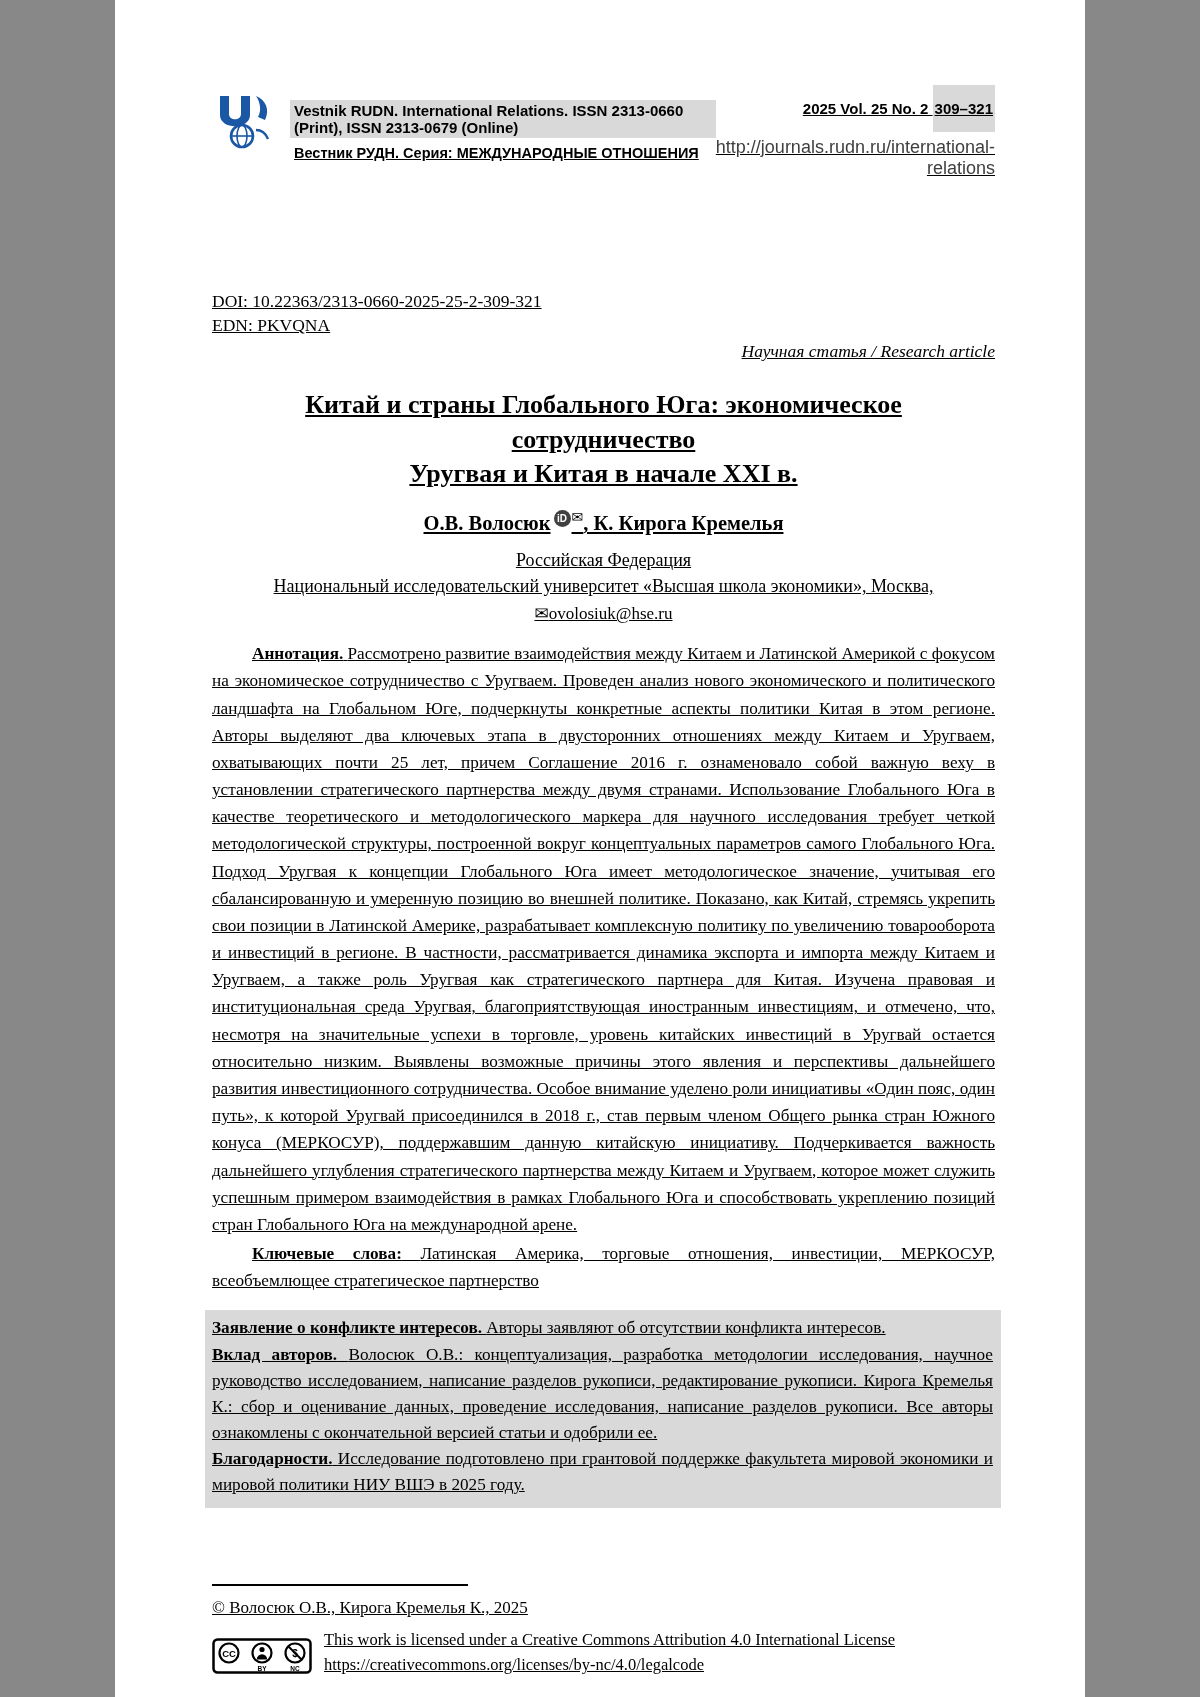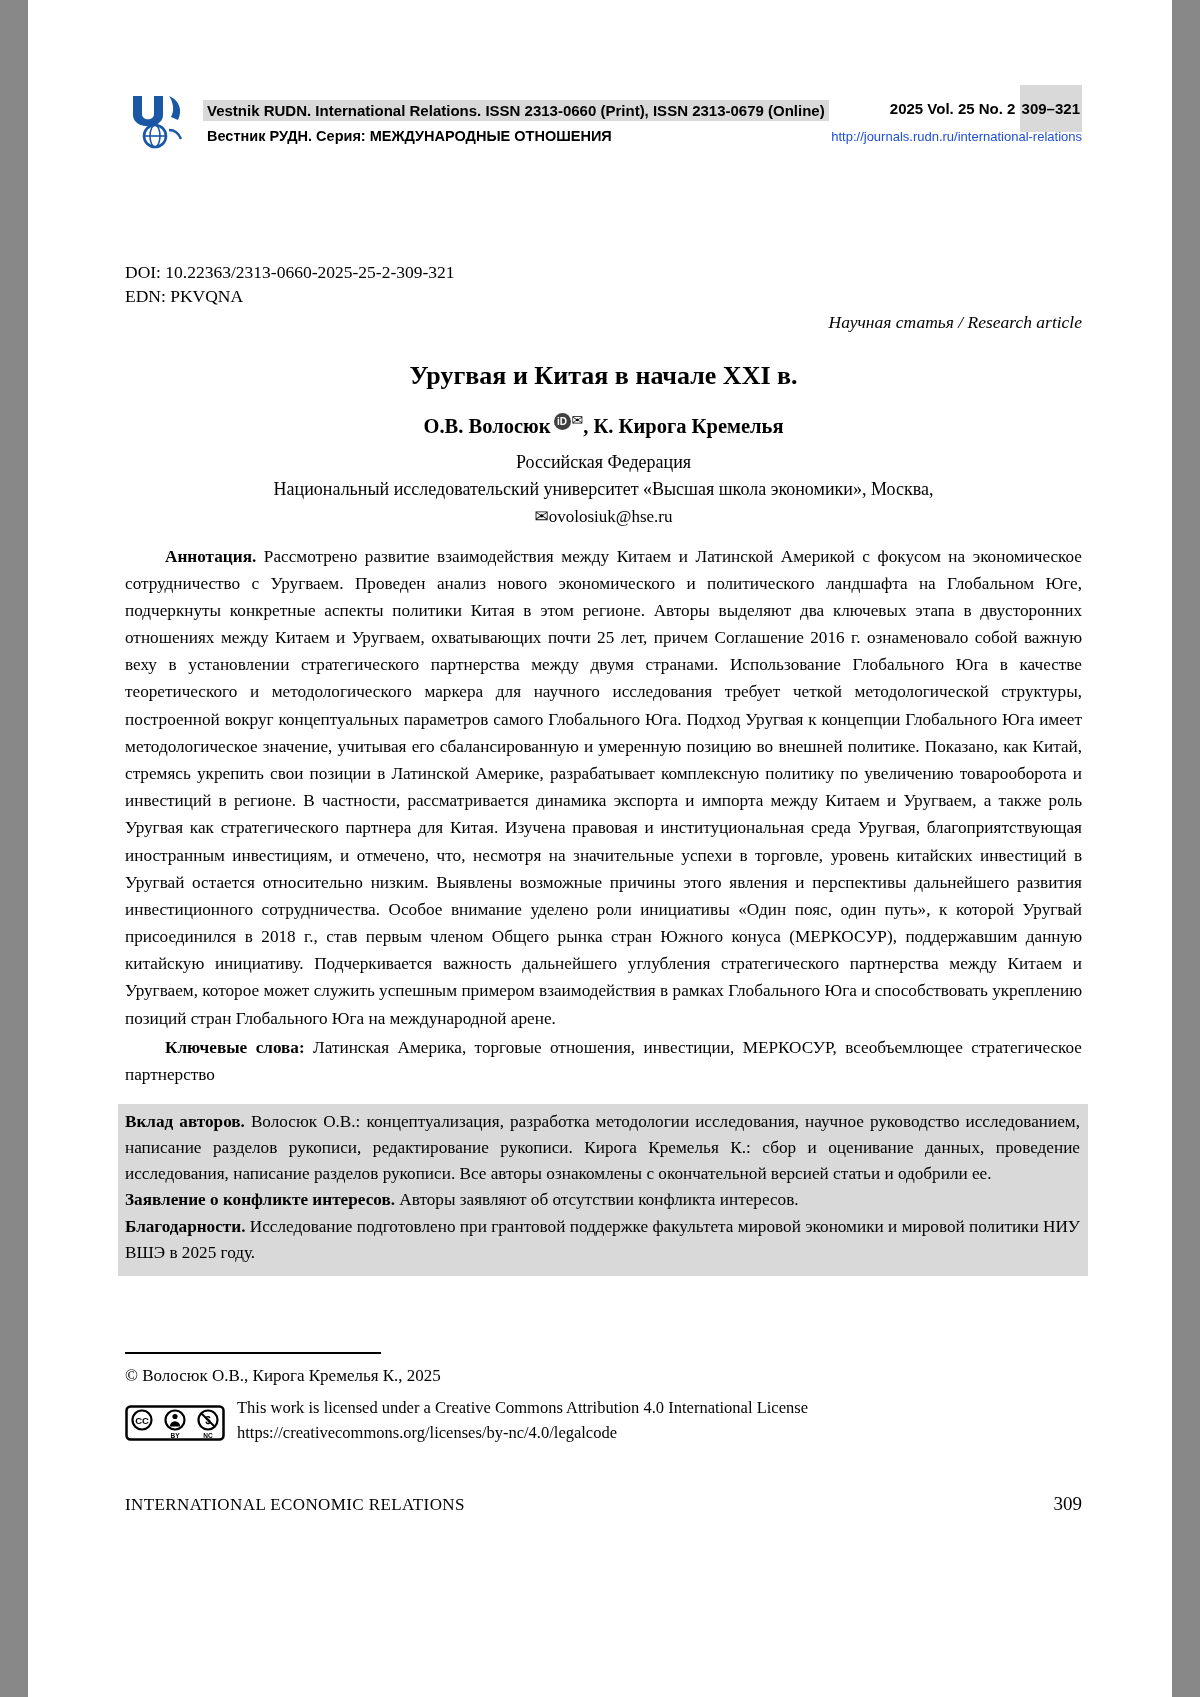--- a/index.html
+++ b/index.html
@@ -1,31 +1,31 @@
 <!DOCTYPE html>
 <html><head>
 <meta charset="utf-8">
 <style>
   * { box-sizing: border-box; }
   html,body { margin:0; padding:0; background:#888; }
   .page {
-    width:1144px; height:1697px; margin:0 auto; background:#ffffff;
+    width:970px; height:1697px; margin:0 auto; background:#ffffff;
     padding:100px 90px 0 97px; overflow:hidden; position:relative;
-    font-family:"Liberation Serif", serif; color:#000;
+    font-family:"Liberation Serif", serif; color:#000;text-decoration:underline;
   }
   
   .journal-header { display:flex; align-items:flex-start; gap:14px; font-family:"Liberation Sans", sans-serif; }
   .logo-wrap { flex:none; width:64px; height:56px; margin-top:-6px; }
   .header-cols { flex:1; display:flex; justify-content:space-between; align-items:flex-start; }
   .header-left .line1 { font-weight:bold; font-size:15px; background:#d9d9d9; padding:2px 4px; display:inline-block; }
   .header-left .line2 { font-weight:bold; font-size:14.5px; margin-top:7px; padding-left:4px; }
   .header-right { text-align:right; }
   .header-right .line1 { font-weight:bold; font-size:15px; }
   .issue-pages { background:#d9d9d9; padding:15px 2px; }
-  .header-right .line2 { color:#1d4ed8; font-size:13px; margin-top:12px; font-weight:normal; }
+  .header-right .line2 { color:#404040; font-size:18px; margin-top:20px; font-weight:normal; }
   
   .doi-block { margin-top:110px; font-size:17.5px; line-height:1.38; }
   .article-type { text-align:right; font-style:italic; font-size:17.5px; margin-top:4px; }
   
   .title { text-align:center; font-weight:bold; font-size:26px; line-height:1.32; margin-top:26px; }
   .authors { text-align:center; font-weight:bold; font-size:20.5px; margin-top:18px; }
   .orcid-badge {
     display:inline-block; width:17px; height:17px; border-radius:50%;
     background:#404040; color:#fff; font-family:"Liberation Sans", sans-serif;
     font-size:10px; font-weight:bold; line-height:17px; text-align:center;
@@ -85,20 +85,21 @@
     </div>
   </div>
 
   <div class="doi-block">
     <div>DOI: 10.22363/2313-0660-2025-25-2-309-321</div>
     <div>EDN: PKVQNA</div>
   </div>
   <div class="article-type">Научная статья / Research article</div>
 
   <h1 class="title" style="margin-bottom:0;">
+    <span style="display:block;">Китай и страны Глобального Юга: экономическое сотрудничество</span>
     <span style="display:block;">Уругвая и Китая в начале XXI в.</span>
   </h1>
 
   <div class="authors">
     <span>О.В. Волосюк</span><span class="orcid-badge">iD</span><span class="mail-icon-sup">✉</span><span>, К. Кирога Кремелья</span>
   </div>
   <div class="affiliation">
     <span style="display:block;">Российская Федерация</span>
     <span style="display:block;">Национальный исследовательский университет «Высшая школа экономики», Москва,</span>
   </div>
@@ -109,24 +110,24 @@
   <p class="para indent abstract">
     <b>Аннотация.</b> <span>Рассмотрено развитие взаимодействия между Китаем и Латинской Америкой с фокусом на экономическое сотрудничество с Уругваем. Проведен анализ нового экономического и политического ландшафта на Глобальном Юге, подчеркнуты конкретные аспекты политики Китая в этом регионе. Авторы выделяют два ключевых этапа в двусторонних отношениях между Китаем и Уругваем, охватывающих почти 25 лет, причем Соглашение 2016 г. ознаменовало собой важную веху в установлении стратегического партнерства между двумя странами. Использование Глобального Юга в качестве теоретического и методологического маркера для научного исследования требует четкой методологической структуры, построенной вокруг концептуальных параметров самого Глобального Юга. Подход Уругвая к концепции Глобального Юга имеет методологическое значение, учитывая его сбалансированную и умеренную позицию во внешней политике. Показано, как Китай, стремясь укрепить свои позиции в Латинской Америке, разрабатывает комплексную политику по увеличению товарооборота и инвестиций в регионе. В частности, рассматривается динамика экспорта и импорта между Китаем и Уругваем, а также роль Уругвая как стратегического партнера для Китая. Изучена правовая и институциональная среда Уругвая, благоприятствующая иностранным инвестициям, и отмечено, что, несмотря на значительные успехи в торговле, уровень китайских инвестиций в Уругвай остается относительно низким. Выявлены возможные причины этого явления и перспективы дальнейшего развития инвестиционного сотрудничества. Особое внимание уделено роли инициативы «Один пояс, один путь», к которой Уругвай присоединился в 2018 г., став первым членом Общего рынка стран Южного конуса (МЕРКОСУР), поддержавшим данную китайскую инициативу. Подчеркивается важность дальнейшего углубления стратегического партнерства между Китаем и Уругваем, которое может служить успешным примером взаимодействия в рамках Глобального Юга и способствовать укреплению позиций стран Глобального Юга на международной арене.</span>
   </p>
 
   <p class="para indent keywords">
     <b>Ключевые слова:</b> <span>Латинская Америка, торговые отношения, инвестиции, МЕРКОСУР, всеобъемлющее стратегическое партнерство</span>
   </p>
 
   <div class="gray-box">
     <p>
-      <b>Вклад авторов.</b> <span>Волосюк О.В.: концептуализация, разработка методологии исследования, научное руководство исследованием, написание разделов рукописи, редактирование рукописи. Кирога Кремелья К.: сбор и оценивание данных, проведение исследования, написание разделов рукописи. Все авторы ознакомлены с окончательной версией статьи и одобрили ее.</span>
+      <b>Заявление о конфликте интересов.</b> <span>Авторы заявляют об отсутствии конфликта интересов.</span>
     </p>
     <p>
-      <b>Заявление о конфликте интересов.</b> <span>Авторы заявляют об отсутствии конфликта интересов.</span>
+      <b>Вклад авторов.</b> <span>Волосюк О.В.: концептуализация, разработка методологии исследования, научное руководство исследованием, написание разделов рукописи, редактирование рукописи. Кирога Кремелья К.: сбор и оценивание данных, проведение исследования, написание разделов рукописи. Все авторы ознакомлены с окончательной версией статьи и одобрили ее.</span>
     </p>
     <p>
       <b>Благодарности.</b> <span>Исследование подготовлено при грантовой поддержке факультета мировой экономики и мировой политики НИУ ВШЭ в 2025 году.</span>
     </p>
   </div>
 
   <div class="footnote">
     <div class="rule"></div>
     <p class="copyright">© Волосюк О.В., Кирога Кремелья К., 2025</p>
     <div class="license">

